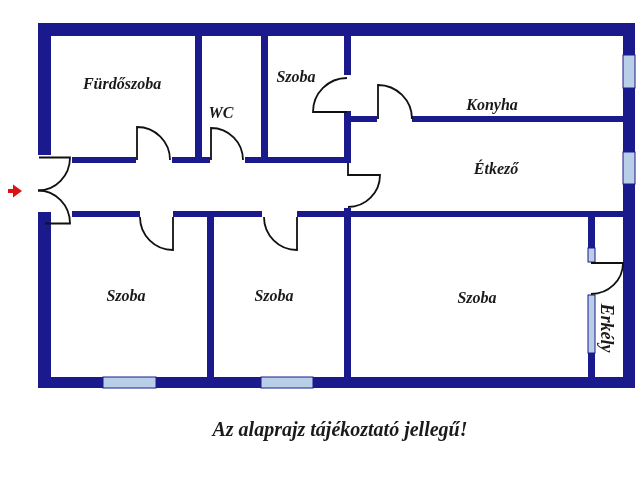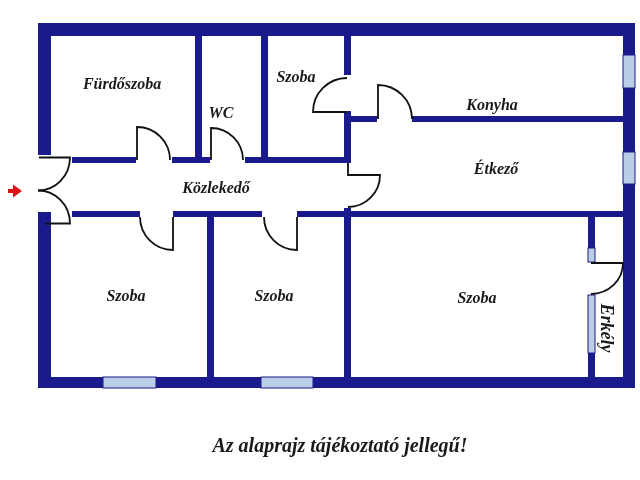--- a/index.html
+++ b/index.html
@@ -136,21 +136,20 @@
     </g>
 
     <polygon class="arrow" points="8,189 13,189 13,184.5 22,191 13,197.5 13,193 8,193"></polygon>
   </svg>
 
   <div class="room-label" style="left:122px; top:84px;">Fürdőszoba</div>
   <div class="room-label" style="left:221px; top:81px;margin-top:32px;">WC</div>
   <div class="room-label" style="left:296px; top:77px;">Szoba</div>
   <div class="room-label" style="left:492px; top:74px;margin-top:31px;">Konyha</div>
   <div class="room-label" style="left:488px; top:169px;margin-left:8px;">Étkező</div>
-  <div class="room-label" style="left:216px; top:188px;">Közlekedő</div>
   <div class="room-label" style="left:126px; top:296px;">Szoba</div>
   <div class="room-label" style="left:274px; top:296px;">Szoba</div>
   <div class="room-label" style="left:477px; top:298px;">Szoba</div>
   <div class="room-label rotated" style="left:607px; top:328px; font-size:18px;">Erkély</div>
 
-  <div class="caption" style="left:340px; top:445px;">Az alaprajz tájékoztató jellegű!</div>
+  <div class="caption" style="left:340px; top:429px;">Az alaprajz tájékoztató jellegű!</div>
 
 </div>
 
 </body></html>

